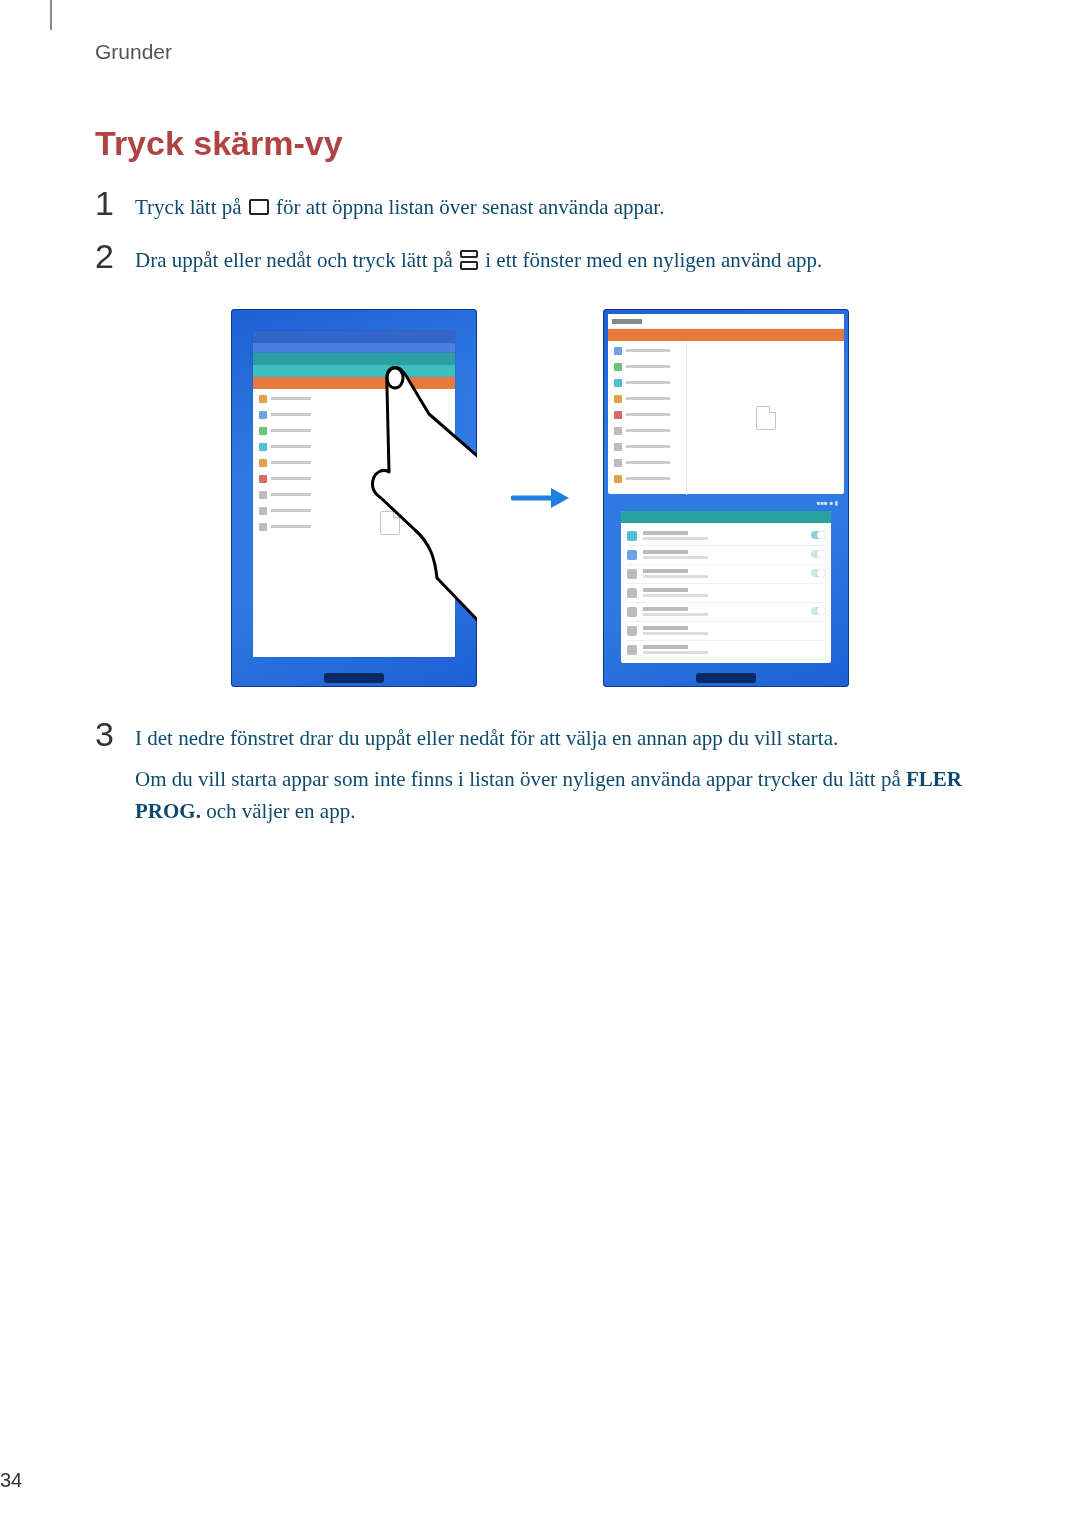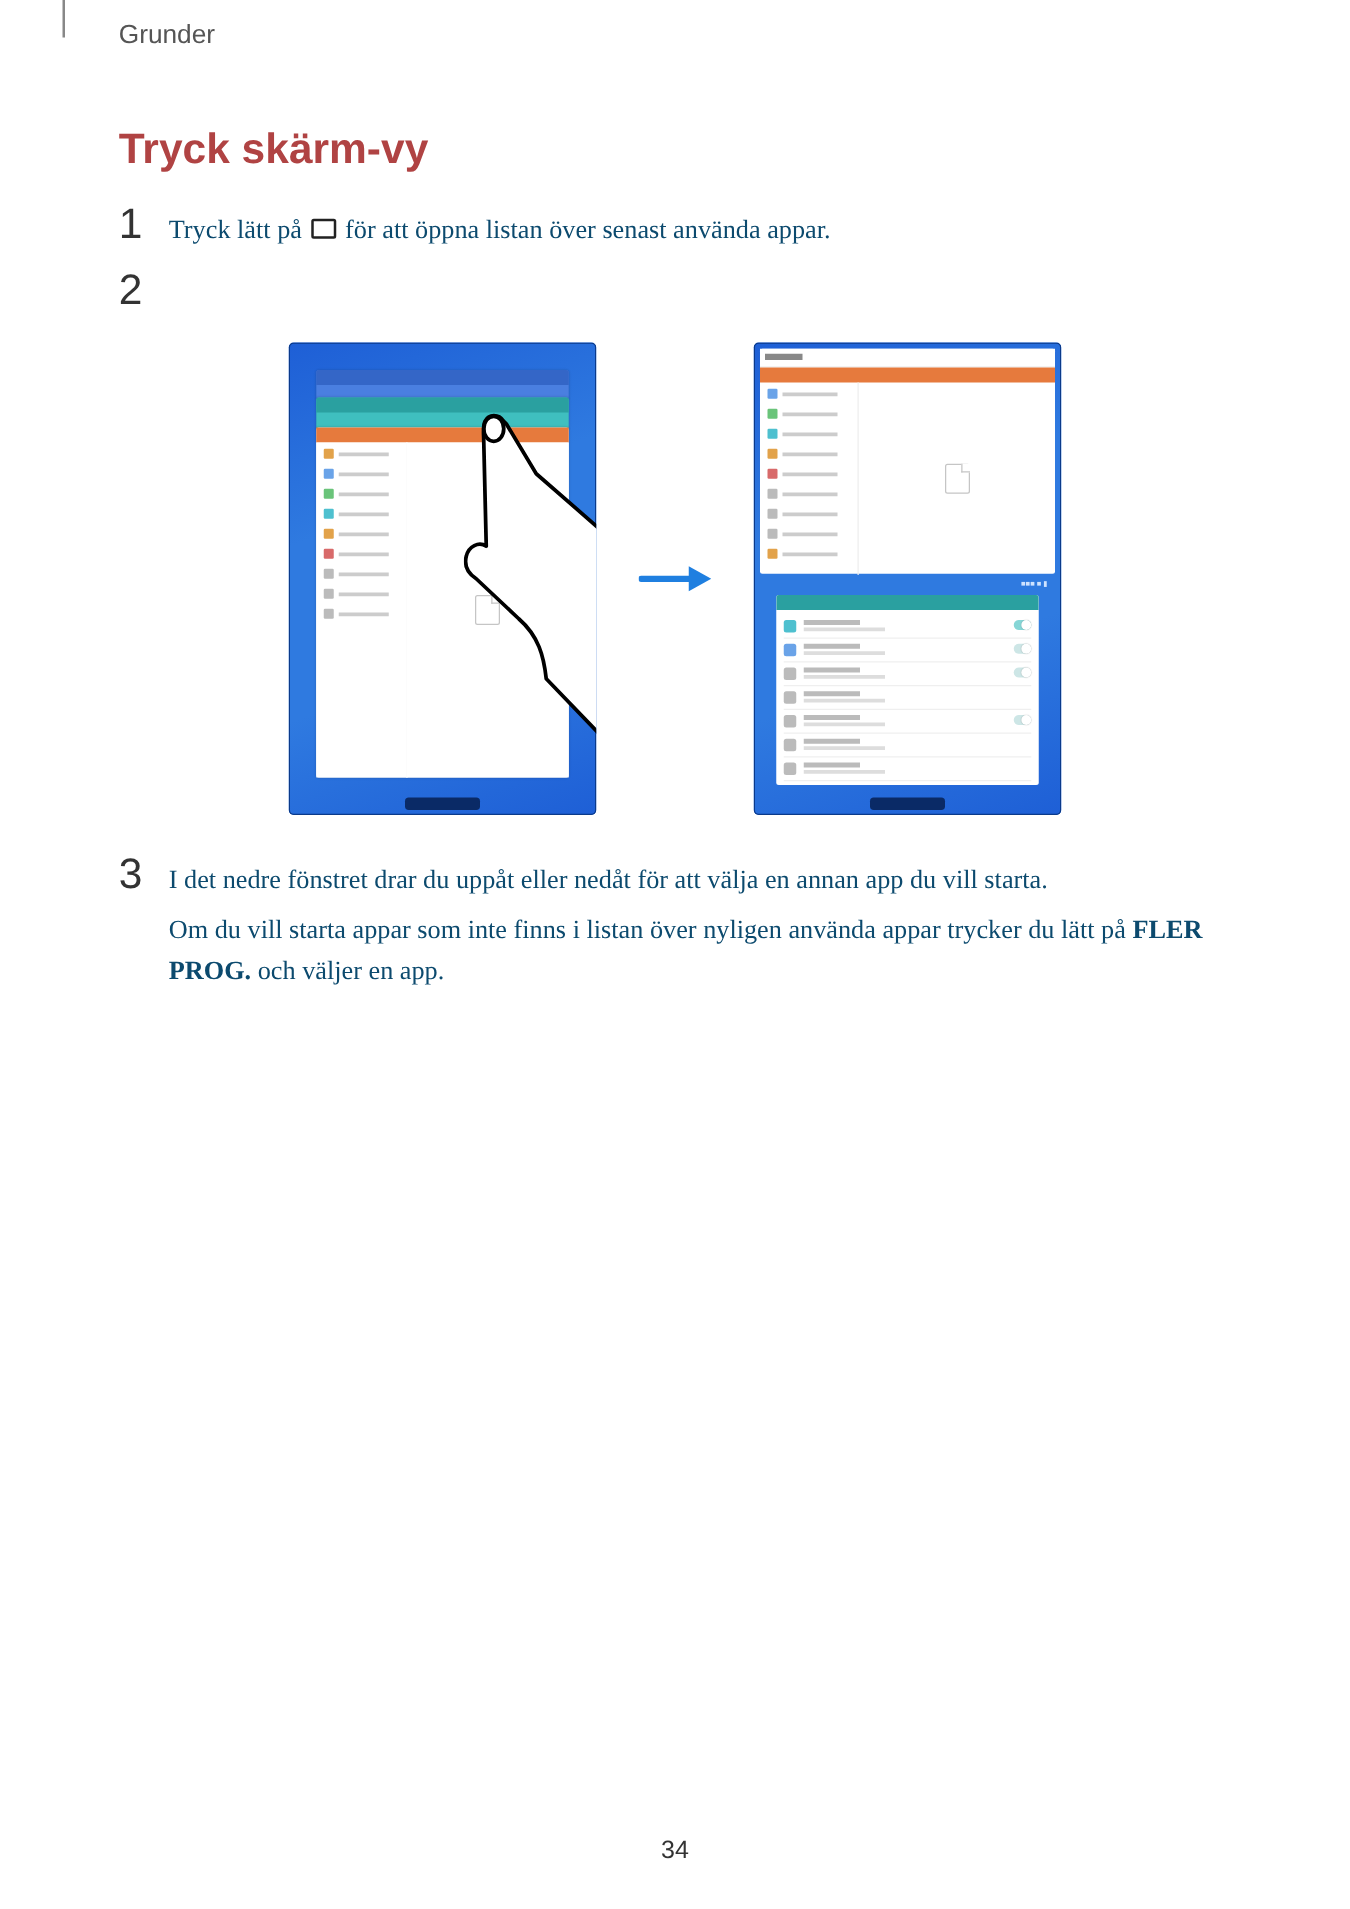--- a/index.html
+++ b/index.html
@@ -10,21 +10,21 @@
     background: #ffffff;
     font-family: Arial, Helvetica, sans-serif;
     color: #222;
     position: relative;
   }
   .page {
     width: 1080px;
     height: 1527px;
     position: relative;
     box-sizing: border-box;
-    padding: 16px 95px 0 95px;
+    padding: 40px 95px 0 95px;
   }
   .header-rule {
     position: absolute;
     top: 0;
     left: 50px;
     width: 2px;
     height: 30px;
     background: #888;
   }
   .header-label {
@@ -326,21 +326,21 @@
   .rd-bottom .row .toggle.on{background:#86d6d6;}
   .rd-bottom .row .toggle::after{
     content:"";position:absolute;top:0;right:0;width:8px;height:8px;background:#fff;border-radius:50%;
     box-shadow:0 0 1px rgba(0,0,0,.3);
   }
 
   .page-number {
     position:absolute;
     bottom:35px;
     left:0; right:0;
-    text-align:center;
+    text-align:left;
     font-size:20px;
     color:#333;
   }
 </style>
 </head>
 <body>
 
 <div class="page">
   <div class="header-rule"></div>
 
@@ -355,20 +355,25 @@
         <span>Tryck lätt på </span>
         <span class="inline-icon"></span>
         <span> för att öppna listan över senast använda appar.</span>
       </p>
     </div>
   </div>
 
   <div class="step">
     <div class="step-num">2</div>
     <div class="step-body">
+      <p>
+        <span>Dra uppåt eller nedåt och tryck lätt på </span>
+        <span class="inline-icon-split"></span>
+        <span> i ett fönster med en nyligen använd app.</span>
+      </p>
     </div>
   </div>
 
   <div class="figure">
 
     <div class="device">
       <div class="card c1">
           <div class="hdr"></div>
         </div>
       <div class="card c2">

